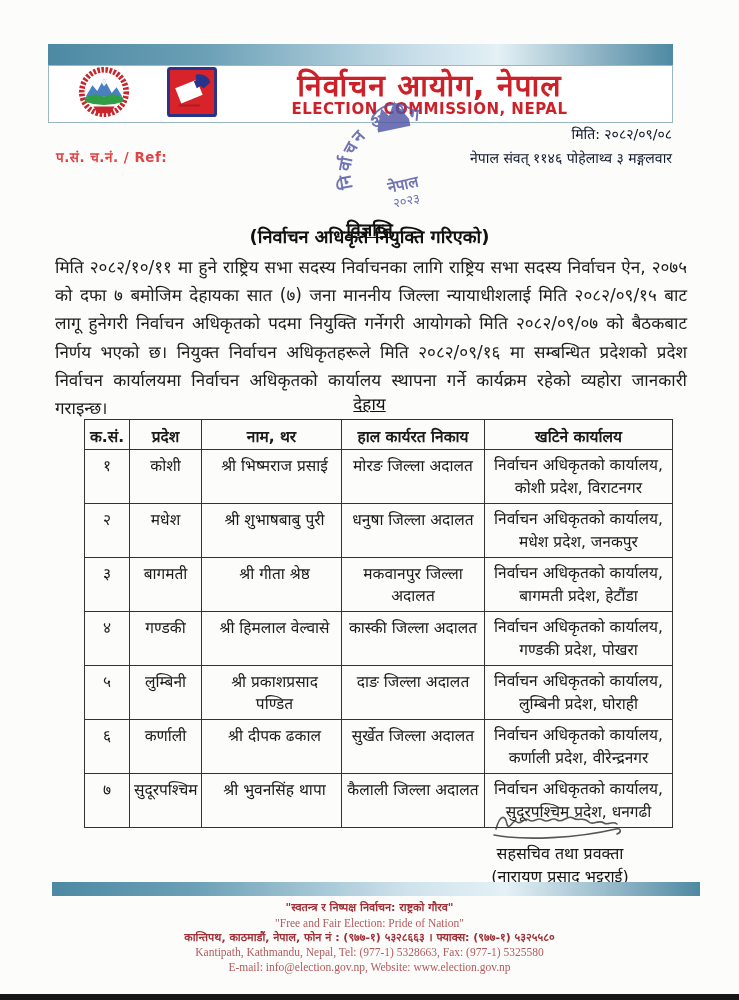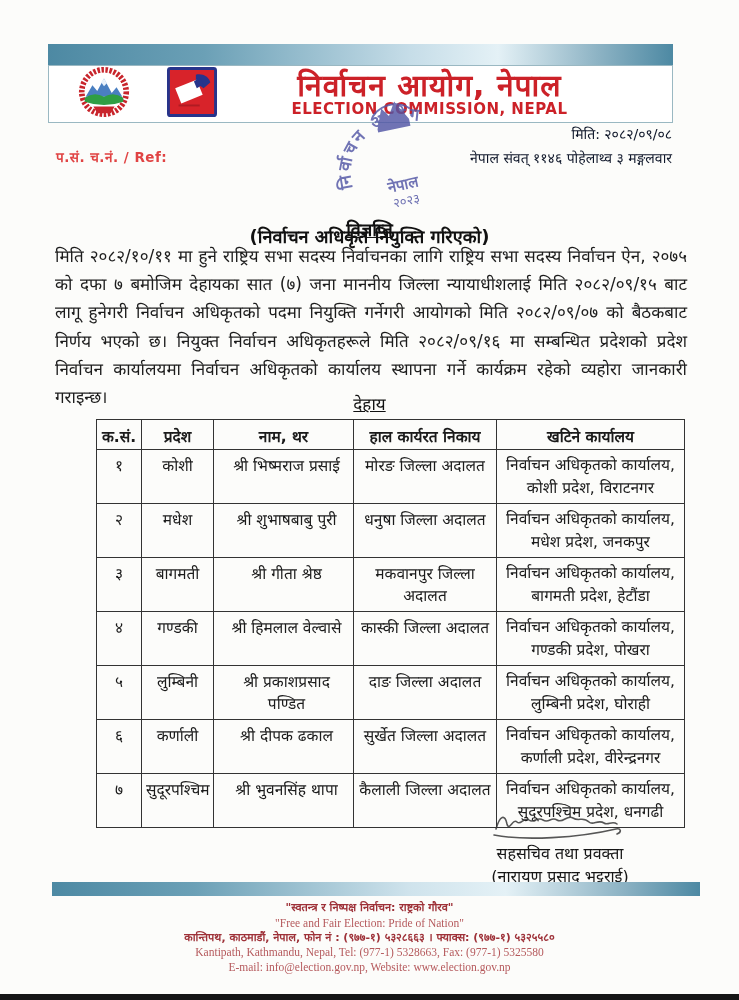--- a/index.html
+++ b/index.html
@@ -37,31 +37,31 @@
   .notice-title{
     position:absolute;left:0;top:197px;width:739px;text-align:center;
     font-size:18px;font-weight:bold;color:#111;margin-top:20px;
   }
   .notice-title span{text-decoration:underline;}
   .notice-subtitle{
     position:absolute;left:0;top:224px;width:739px;text-align:center;
     font-size:18px;font-weight:bold;color:#111;
   }
   .body-para{
-    position:absolute;left:55px;top:242px;width:632px;
+    position:absolute;left:55px;top:253px;width:632px;
     font-size:17px;line-height:1.66;text-align:justify;color:#1c1c1c;
   }
   .dehaya{
     position:absolute;left:0;top:392px;width:739px;text-align:center;
     font-size:17px;font-weight:normal;color:#111;
   }
   .dehaya span{text-decoration:underline;}
   
   table.appt{
-    position:absolute;left:96px;top:419px;width:588px;
+    position:absolute;left:84px;top:419px;width:588px;
     border-collapse:collapse;table-layout:fixed;
     font-size:15.5px;color:#1b1b1b;
   }
   table.appt th,table.appt td{
     border:1.6px solid #333;vertical-align:top;padding:4px 4px 2px;
   }
   table.appt th{font-weight:bold;text-align:center;height:22px;padding-top:5px;}
   table.appt td{height:47px;text-align:center;}
   table.appt td.name{text-align:center;padding-left:10px;}
   .col-sn{width:45px;}.col-prov{width:72px;}.col-name{width:140px;}

